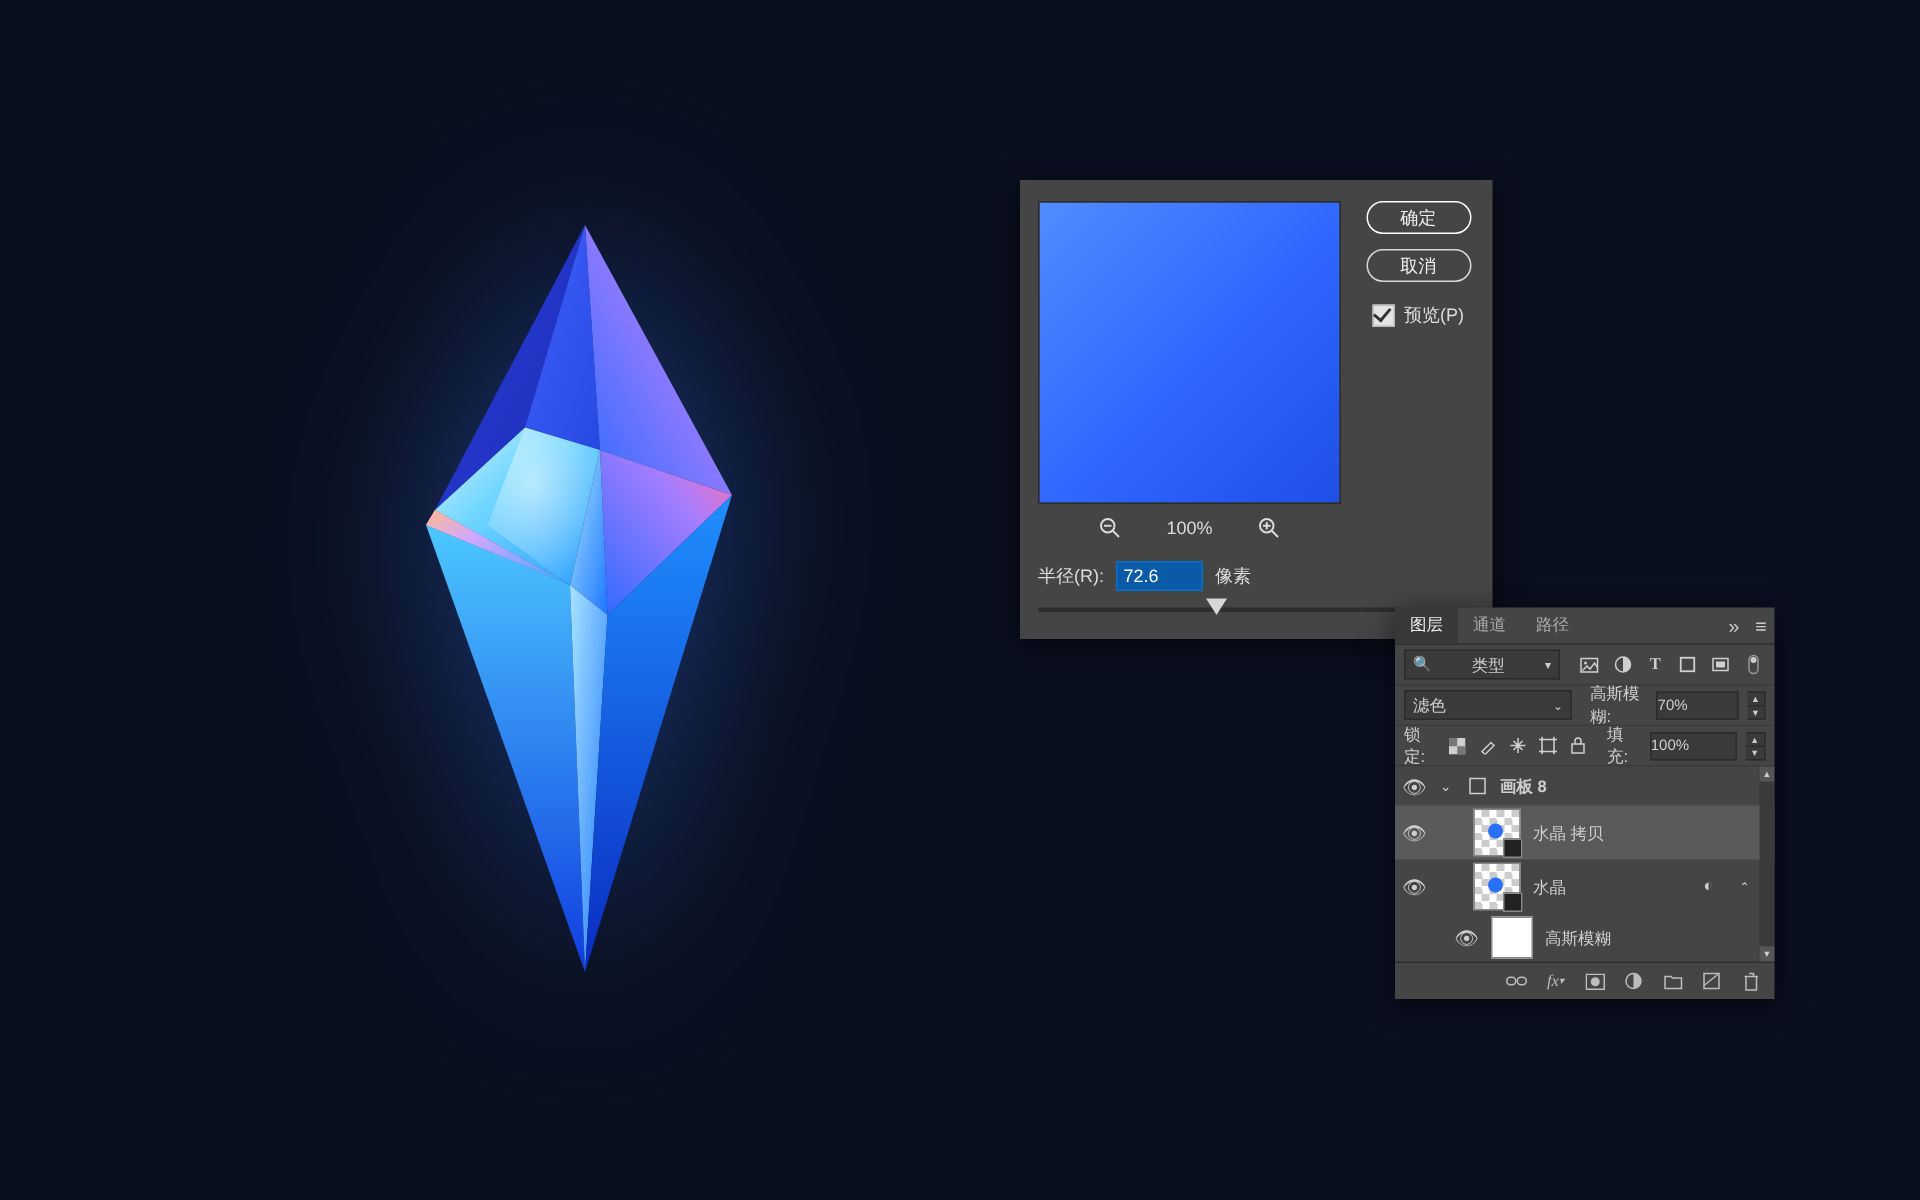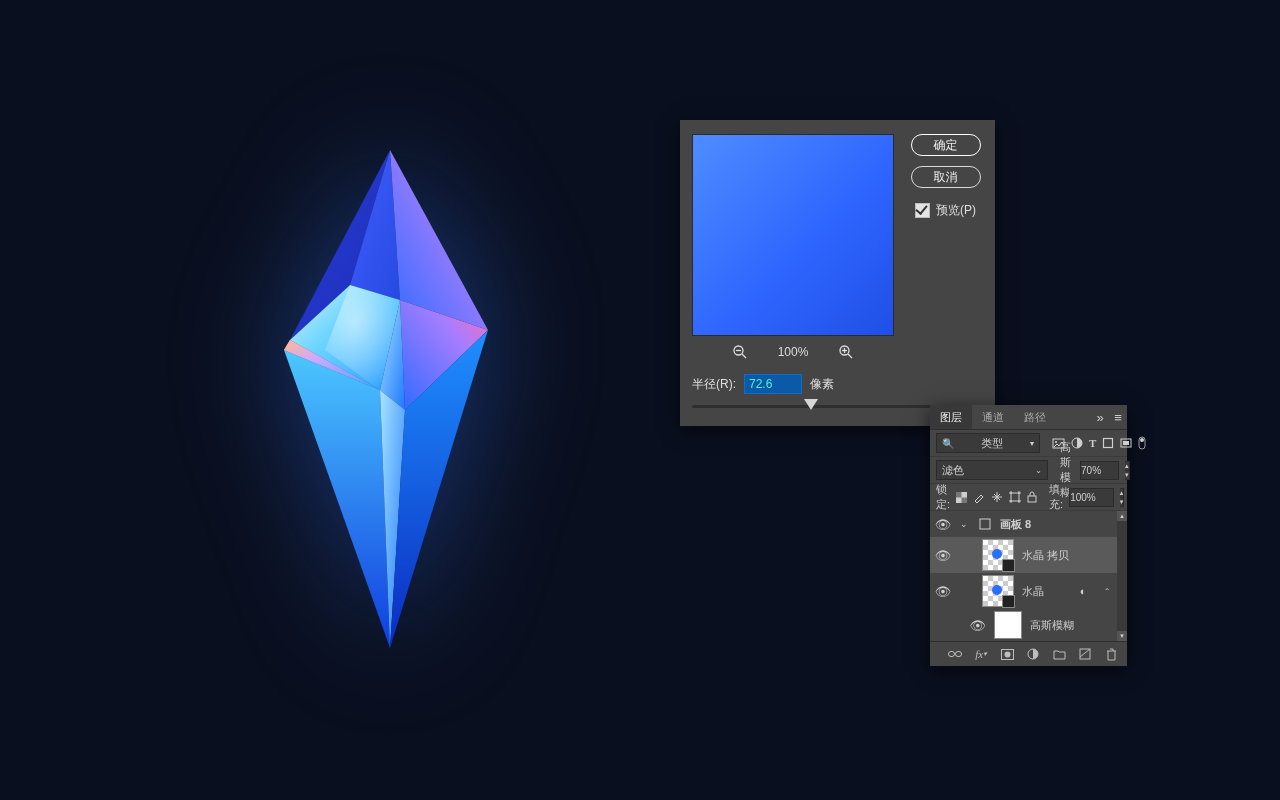--- a/index.html
+++ b/index.html
@@ -20,30 +20,30 @@
 .chk-row{display:flex;align-items:center;gap:6px;margin-top:4px;font-size:12px;color:#ddd}
 .chk{width:13px;height:13px;border:1px solid #bbb;background:#e4e4e4;position:relative}
 .chk::after{content:"";position:absolute;left:2px;top:-1px;width:5px;height:9px;border:solid #333;border-width:0 2px 2px 0;transform:rotate(40deg)}
 .radius-row{display:flex;align-items:center;gap:8px;padding:4px 12px 2px 12px}
 .num-input{width:48px;height:18px;border:1px solid #0a6fc9;background:#3a3a3a;color:#cfe6ff;text-align:left;padding:0 4px;font-size:12px}
 .num-input::selection{background:#0a6fc9}
 .slider-wrap{position:relative;height:20px;margin:0 12px 10px 12px}
 .slider-track{position:absolute;left:0;right:0;top:9px;height:3px;background:#2e2e2e;border-radius:2px}
 .slider-thumb{position:absolute;top:3px;left:112px;width:0;height:0;border-left:7px solid transparent;border-right:7px solid transparent;border-top:11px solid #d6d6d6;cursor:pointer}
 
-.panel{position:absolute;left:930px;top:405px;width:197px;background:#454545;box-shadow:0 4px 18px rgba(0,0,0,.6);color:#cfcfcf;font-size:11px}
+.panel{position:absolute;left:930px;top:405px;width:253px;background:#454545;box-shadow:0 4px 18px rgba(0,0,0,.6);color:#cfcfcf;font-size:11px}
 .panel-tabs{display:flex;align-items:center;height:24px;border-bottom:1px solid #2e2e2e}
 .tab{height:24px;line-height:24px;padding:0 10px;color:#aaa;cursor:pointer}
 .tab.active{background:#383838;color:#eee}
 .tab-spacer{flex:1}
 .tab-ico{width:18px;text-align:center;color:#ccc;cursor:pointer;font-size:13px}
 .row{display:flex;align-items:center;height:26px;padding:0 6px;gap:6px;border-bottom:1px solid #3b3b3b}
 .sel{flex:0 0 92px;height:18px;background:#3a3a3a;border:1px solid #2b2b2b;display:flex;align-items:center;justify-content:space-between;padding:0 5px;cursor:pointer}
 .mini-ico{width:16px;height:16px;display:flex;align-items:center;justify-content:center;color:#cfcfcf;cursor:pointer}
-.spin{width:44px;height:17px;background:#3a3a3a;border:1px solid #2b2b2b;display:flex;align-items:center;justify-content:center;padding-right:17px;font-size:10px}
+.spin{width:44px;height:17px;background:#3a3a3a;border:1px solid #2b2b2b;display:flex;align-items:center;justify-content:flex-start;padding-right:17px;font-size:10px}
 .arrow-box{width:14px;height:17px;display:flex;flex-direction:column;border:1px solid #2b2b2b;border-left:none;background:#3a3a3a}
 .arrow-box div{flex:1;display:flex;align-items:center;justify-content:center;font-size:7px;color:#ccc;cursor:pointer}
 .arrow-box div:first-child{border-bottom:1px solid #2b2b2b}
 .layers{max-height:150px;overflow:hidden;position:relative}
 .scrollbar{position:absolute;right:0;top:0;width:10px;height:100%;background:#3a3a3a}
 .scroll-up,.scroll-dn{position:absolute;right:0;width:10px;height:10px;background:#555;display:flex;align-items:center;justify-content:center;font-size:7px;cursor:pointer}
 .scroll-up{top:0}.scroll-dn{bottom:0}
 .layer{display:flex;align-items:center;height:36px;padding:0 12px 0 4px;gap:8px}
 .layer.sel-layer{background:#5a5a5a}
 .eye{width:18px;text-align:center;cursor:pointer;font-size:13px}
@@ -151,21 +151,21 @@
       <button class="pill-btn primary">确定</button>
       <button class="pill-btn">取消</button>
       <div class="chk-row">
         <span class="chk"></span>
         <span>预览(P)</span>
       </div>
     </div>
   </div>
   <div class="radius-row">
     <span>半径(R):</span>
-    <input class="num-input" style="color: #5eead4; background: rgb(10, 90, 168);" value="72.6">
+    <input class="num-input" style="color: #ffffff; background: rgb(10, 90, 168);" value="72.6">
     <span>像素</span>
   </div>
   <div class="slider-wrap">
     <div class="slider-track"></div>
     <div class="slider-thumb"></div>
   </div>
 </div>
 
 <div class="panel">
   <div class="panel-tabs">

